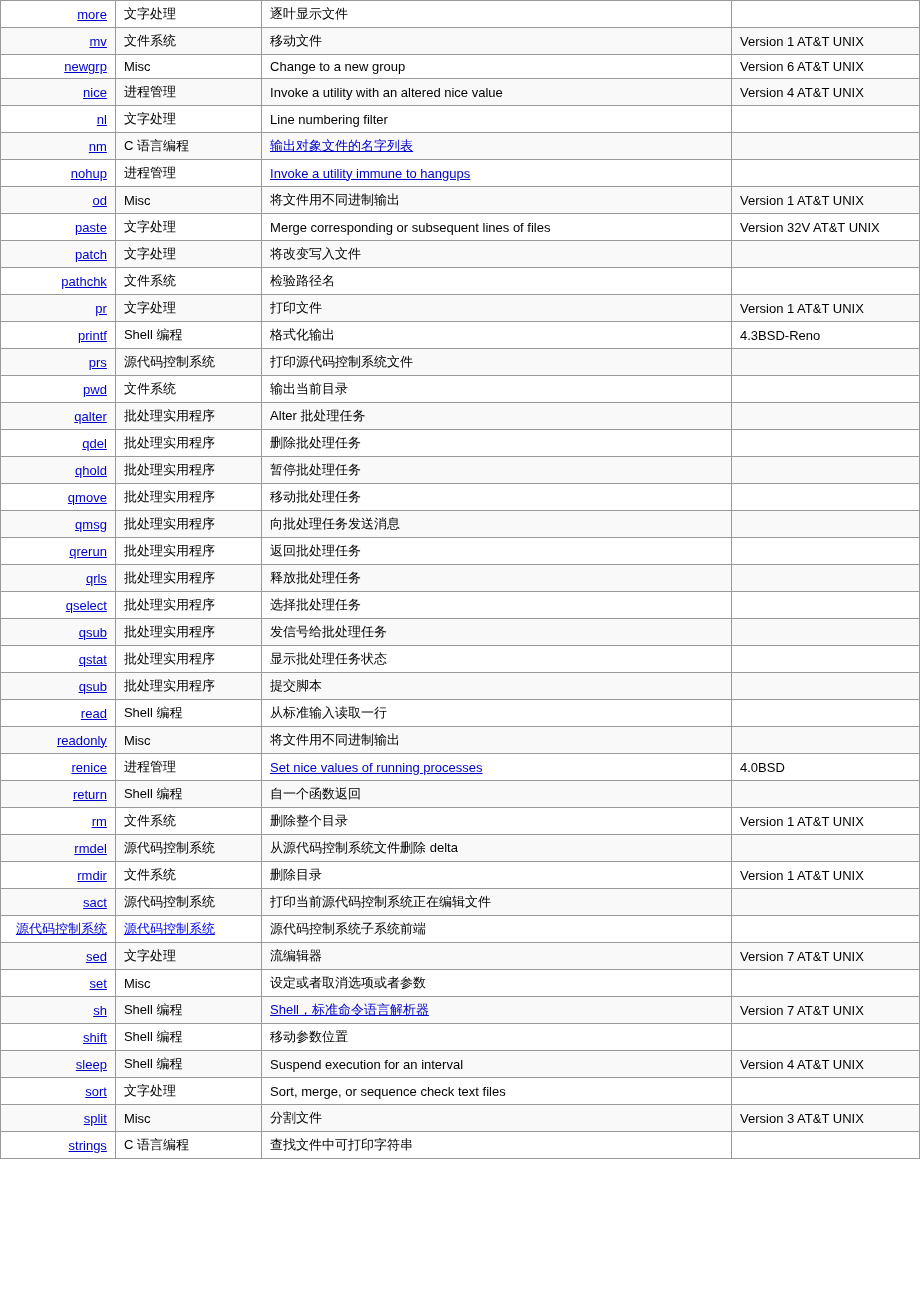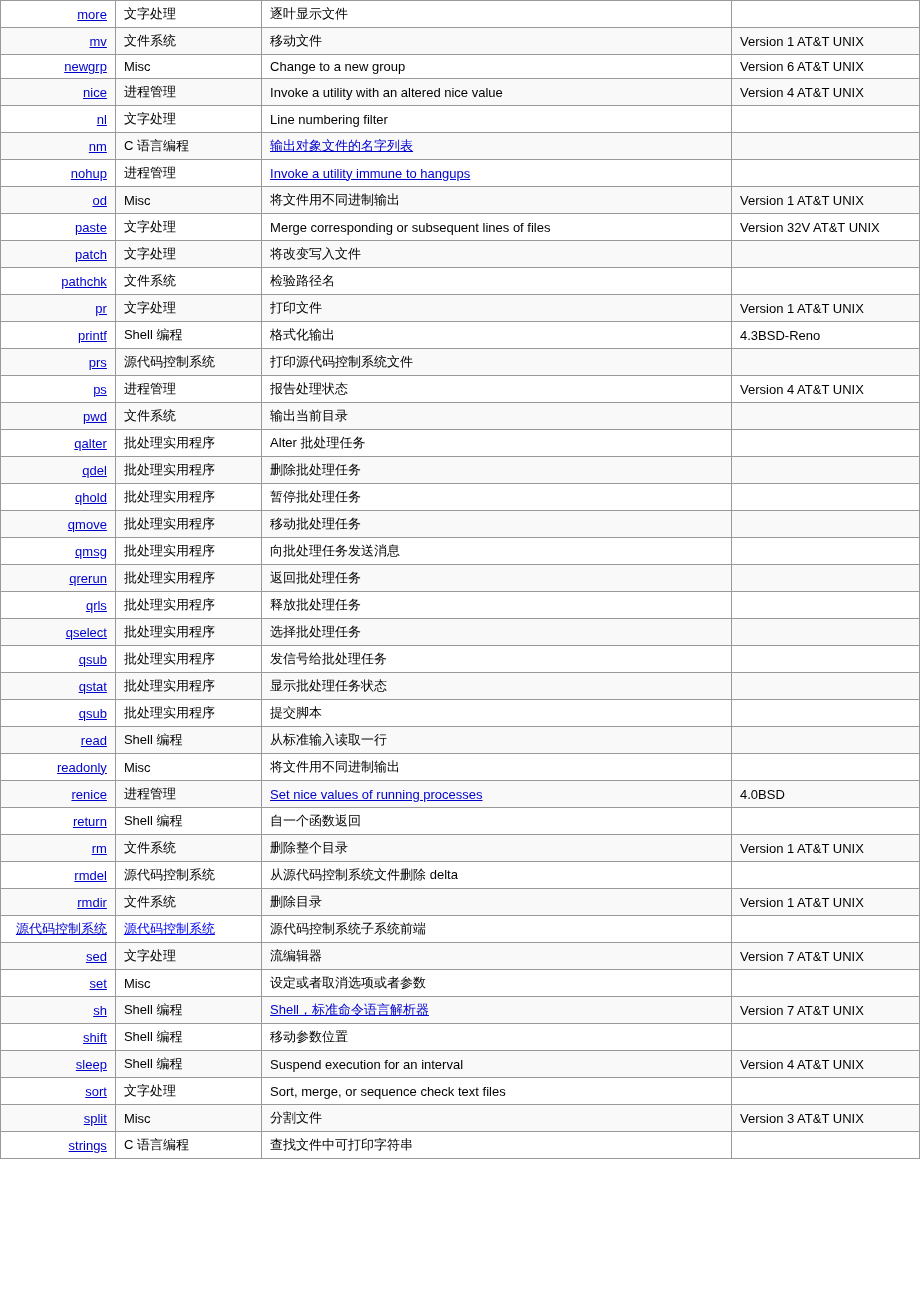--- a/index.html
+++ b/index.html
@@ -132,26 +132,20 @@
         <td class="desc">格式化输出</td>
         <td class="ver">4.3BSD-Reno</td>
       </tr>
       <tr>
         <td class="cmd"><a href="#">prs</a></td>
         <td class="cat">源代码控制系统</td>
         <td class="desc">打印源代码控制系统文件</td>
         <td class="ver"></td>
       </tr>
       <tr>
-        <td class="cmd"><a href="#">ps</a></td>
-        <td class="cat">进程管理</td>
-        <td class="desc">报告处理状态</td>
-        <td class="ver">Version 4 AT&amp;T UNIX</td>
-      </tr>
-      <tr>
         <td class="cmd"><a href="#">pwd</a></td>
         <td class="cat">文件系统</td>
         <td class="desc">输出当前目录</td>
         <td class="ver"></td>
       </tr>
       <tr>
         <td class="cmd"><a href="#">qalter</a></td>
         <td class="cat">批处理实用程序</td>
         <td class="desc">Alter  批处理任务</td>
         <td class="ver"></td>
@@ -252,20 +246,26 @@
         <td class="desc">从源代码控制系统文件删除 delta</td>
         <td class="ver"></td>
       </tr>
       <tr>
         <td class="cmd"><a href="#">rmdir</a></td>
         <td class="cat">文件系统</td>
         <td class="desc">删除目录</td>
         <td class="ver">Version 1 AT&amp;T UNIX</td>
       </tr>
       <tr>
+        <td class="cmd"><a href="#">sact</a></td>
+        <td class="cat">源代码控制系统</td>
+        <td class="desc">打印当前源代码控制系统正在编辑文件</td>
+        <td class="ver"></td>
+      </tr>
+      <tr>
         <td class="cmd"><a href="#">源代码控制系统</a></td>
         <td class="cat"><a href="#">源代码控制系统</a></td>
         <td class="desc">源代码控制系统子系统前端</td>
         <td class="ver"></td>
       </tr>
       <tr>
         <td class="cmd"><a href="#">sed</a></td>
         <td class="cat">文字处理</td>
         <td class="desc">流编辑器</td>
         <td class="ver">Version 7 AT&amp;T UNIX</td>

